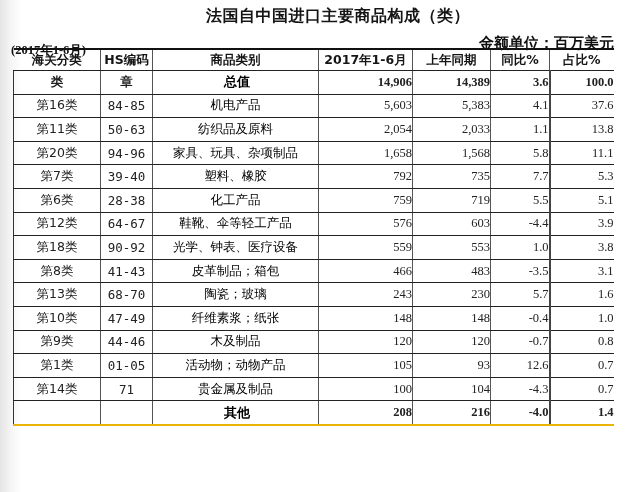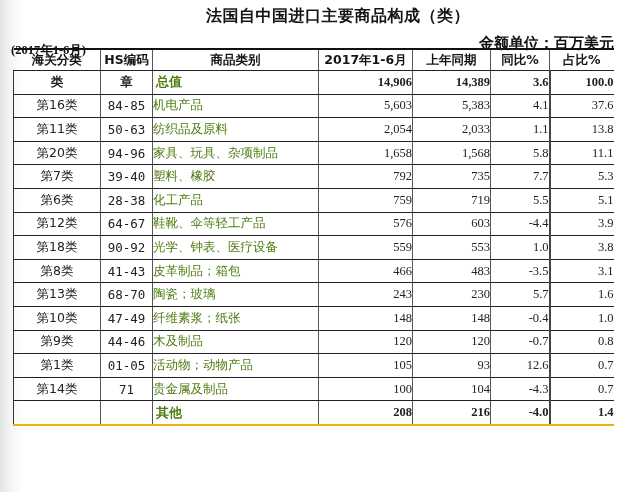--- a/index.html
+++ b/index.html
@@ -32,21 +32,21 @@
   }
   tr.hdr th {
     height: 20px; font-size: 12.5px; font-weight: bold; text-align: center; color: #151515;
     border-top: 2px solid #111;
   }
   tr.hdr th:first-child { border-left: 0; margin-top: 48px; }
   tr.row td { height: 22.6px; font-size: 12.5px; }
   tr.row td:first-child { border-left: 1.5px solid #333; }
   td.cat { text-align: center; color: #222; }
   td.hs { text-align: center; font-family: "DejaVu Sans Mono", monospace; font-size: 12px; color: #222; }
-  td.name { text-align: left; padding-left: 26px; color: #4d7c0f; }
+  td.name { text-align: center; padding-left: 26px; color: #000000; }
   td.name.bold { padding-left: 3px; font-weight: bold; font-size: 13px; }
   td.num { text-align: right; padding-right: 2px; font-family: "Liberation Serif", serif; font-size: 13px; color: #222; }
   td.num.sh { border-left: 2px solid #444; }
   tr.bold td.num, tr.bold td.cat, tr.bold td.hs { font-weight: bold; }
   tr.last td { border-bottom: 2px solid #eab308; }
 </style>
 </head>
 <body>
 
 <div class="title">法国自中国进口主要商品构成（类）</div>

